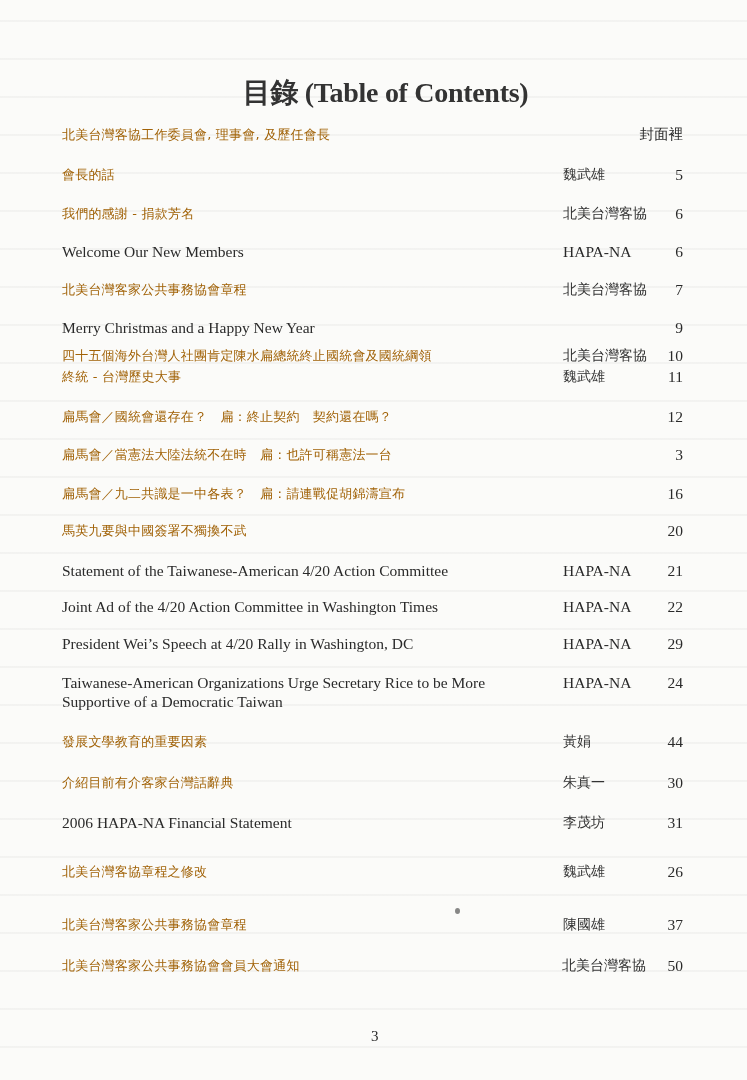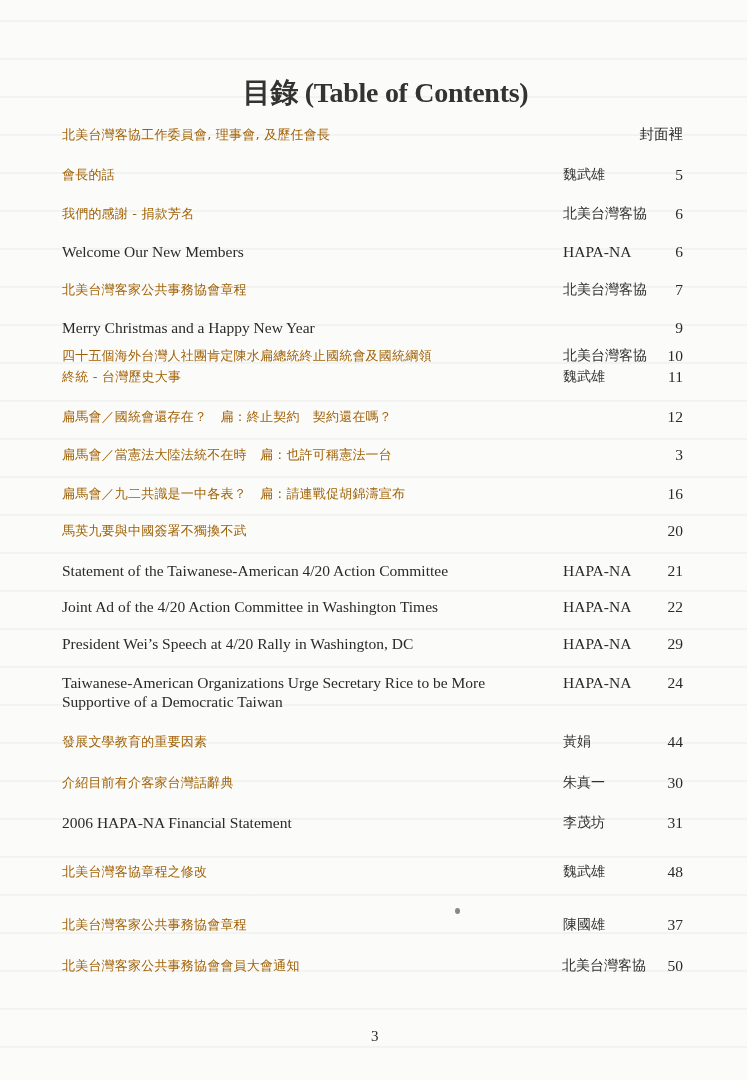--- a/index.html
+++ b/index.html
@@ -214,21 +214,21 @@
 
   <div class="entry" style="top:813px;">
     <span class="t">2006 HAPA-NA Financial Statement</span>
     <span class="a cjk">李茂坊</span>
     <span class="p">31</span>
   </div>
 
   <div class="entry" style="top:862px;">
     <span class="t cjk">北美台灣客協章程之修改</span>
     <span class="a cjk">魏武雄</span>
-    <span class="p">48</span>
+    <span class="p">26</span>
   </div>
 
   <div class="entry" style="top:915px;">
     <span class="t cjk">北美台灣客家公共事務協會章程</span>
     <span class="a cjk">陳國雄</span>
     <span class="p">37</span>
   </div>
 
   <div class="entry" style="top:956px;">
     <span class="t cjk">北美台灣客家公共事務協會會員大會通知</span>

